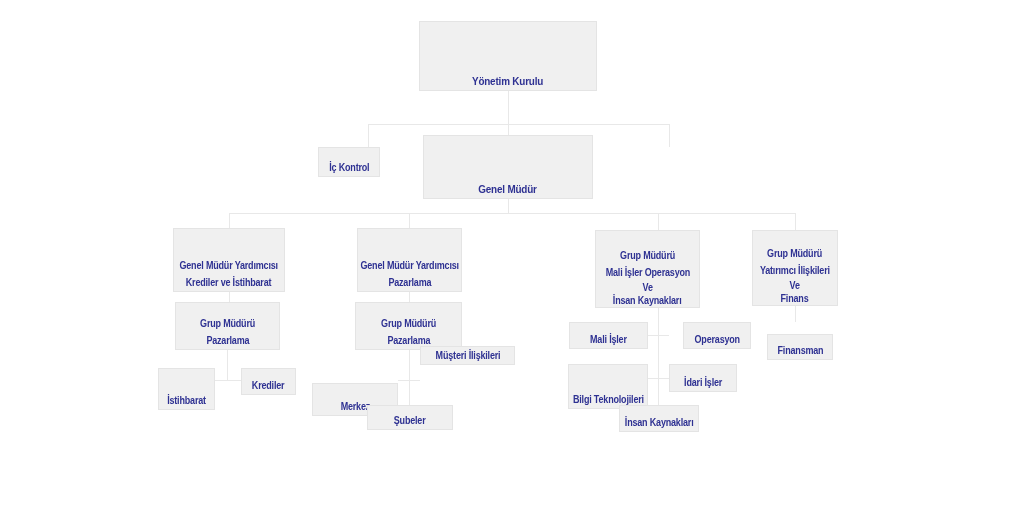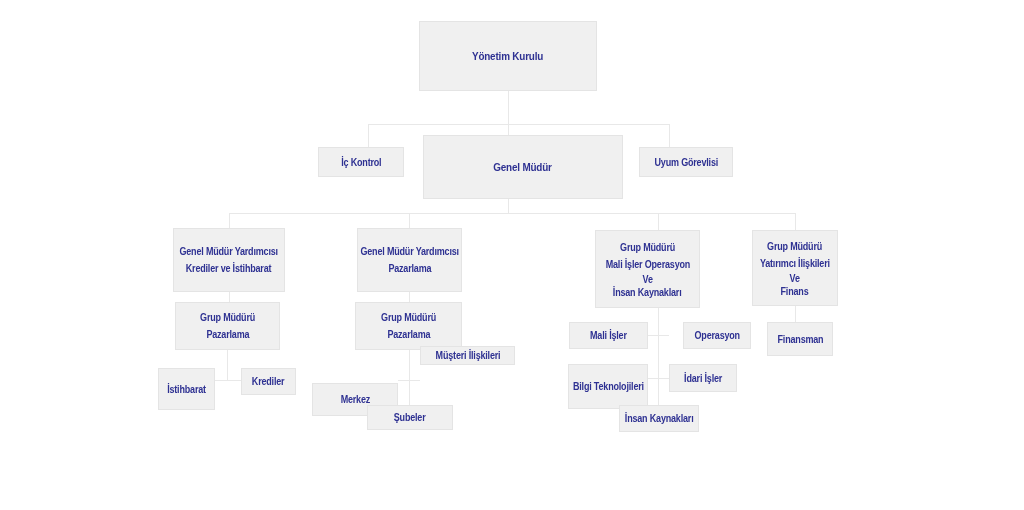--- a/index.html
+++ b/index.html
@@ -12,21 +12,21 @@
   html,body{margin:0;padding:0;}
   body{background:var(--page-bg);font-family:"Liberation Sans",sans-serif;}
   #canvas{
     position:relative;width:1024px;height:510px;background:var(--page-bg);
     overflow:hidden;
   }
   .node{
     position:absolute;box-sizing:border-box;
     background:var(--box-bg);border:1px solid var(--box-border);
     color:var(--navy);font-weight:bold;font-size:10px;letter-spacing:-0.2px;
-    display:flex;flex-direction:column;align-items:center;justify-content:center;
+    display:flex;flex-direction:column;align-items:center;justify-content:flex-end;
     text-align:center;
   }
   .node.big{font-size:11px;}
   .ln{white-space:nowrap;line-height:17px;transform:scaleX(0.9);transform-origin:50% 50%;}
   .ln.tight{line-height:13px;}
   .hline,.vline{position:absolute;background:var(--line);}
   .hline{height:1px;}
   .vline{width:1px;}
 </style>
 </head>
@@ -53,28 +53,25 @@
   <div class="hline" style="left:398px;top:380px;width:22px"></div>
   <div class="vline" style="left:658px;top:308px;height:97px"></div>
   <div class="hline" style="left:648px;top:335px;width:21px"></div>
   <div class="hline" style="left:648px;top:378px;width:21px"></div>
   <div class="vline" style="left:795px;top:306px;height:16px"></div>
 
   <div class="node big" style="left:419px;top:21px;width:178px;height:70px">
     <div class="ln">Yönetim Kurulu</div>
   </div>
 
-  <div class="node" style="left:318px;top:147px;width:86px;height:30px">
+  <div class="node" style="left:318px;top:147px;width:62px;height:30px">
     <div class="ln">İç Kontrol</div>
   </div>
-  <div class="node big" style="left:423px;top:135px;width:200px;height:64px">
+  <div class="node big" style="left:423px;top:135px;width:170px;height:64px">
     <div class="ln">Genel Müdür</div>
-  </div>
-  <div class="node" style="left:639px;top:147px;width:94px;height:30px">
-    <div class="ln">Uyum Görevlisi</div>
   </div>
 
   <div class="node" style="left:173px;top:228px;width:112px;height:64px">
     <div class="ln">Genel Müdür Yardımcısı</div>
     <div class="ln">Krediler ve İstihbarat</div>
   </div>
   <div class="node" style="left:357px;top:228px;width:105px;height:64px">
     <div class="ln">Genel Müdür Yardımcısı</div>
     <div class="ln">Pazarlama</div>
   </div>
@@ -98,21 +95,21 @@
   <div class="node" style="left:355px;top:302px;width:107px;height:48px">
     <div class="ln">Grup Müdürü</div>
     <div class="ln">Pazarlama</div>
   </div>
   <div class="node" style="left:569px;top:322px;width:79px;height:27px">
     <div class="ln">Mali İşler</div>
   </div>
   <div class="node" style="left:683px;top:322px;width:68px;height:27px">
     <div class="ln">Operasyon</div>
   </div>
-  <div class="node" style="left:767px;top:322px;width:66px;height:34px">
+  <div class="node" style="left:767px;top:334px;width:66px;height:26px">
     <div class="ln">Finansman</div>
   </div>
 
   <div class="node" style="left:158px;top:368px;width:57px;height:42px">
     <div class="ln">İstihbarat</div>
   </div>
   <div class="node" style="left:241px;top:368px;width:55px;height:27px">
     <div class="ln">Krediler</div>
   </div>
   <div class="node" style="left:312px;top:383px;width:86px;height:33px">

